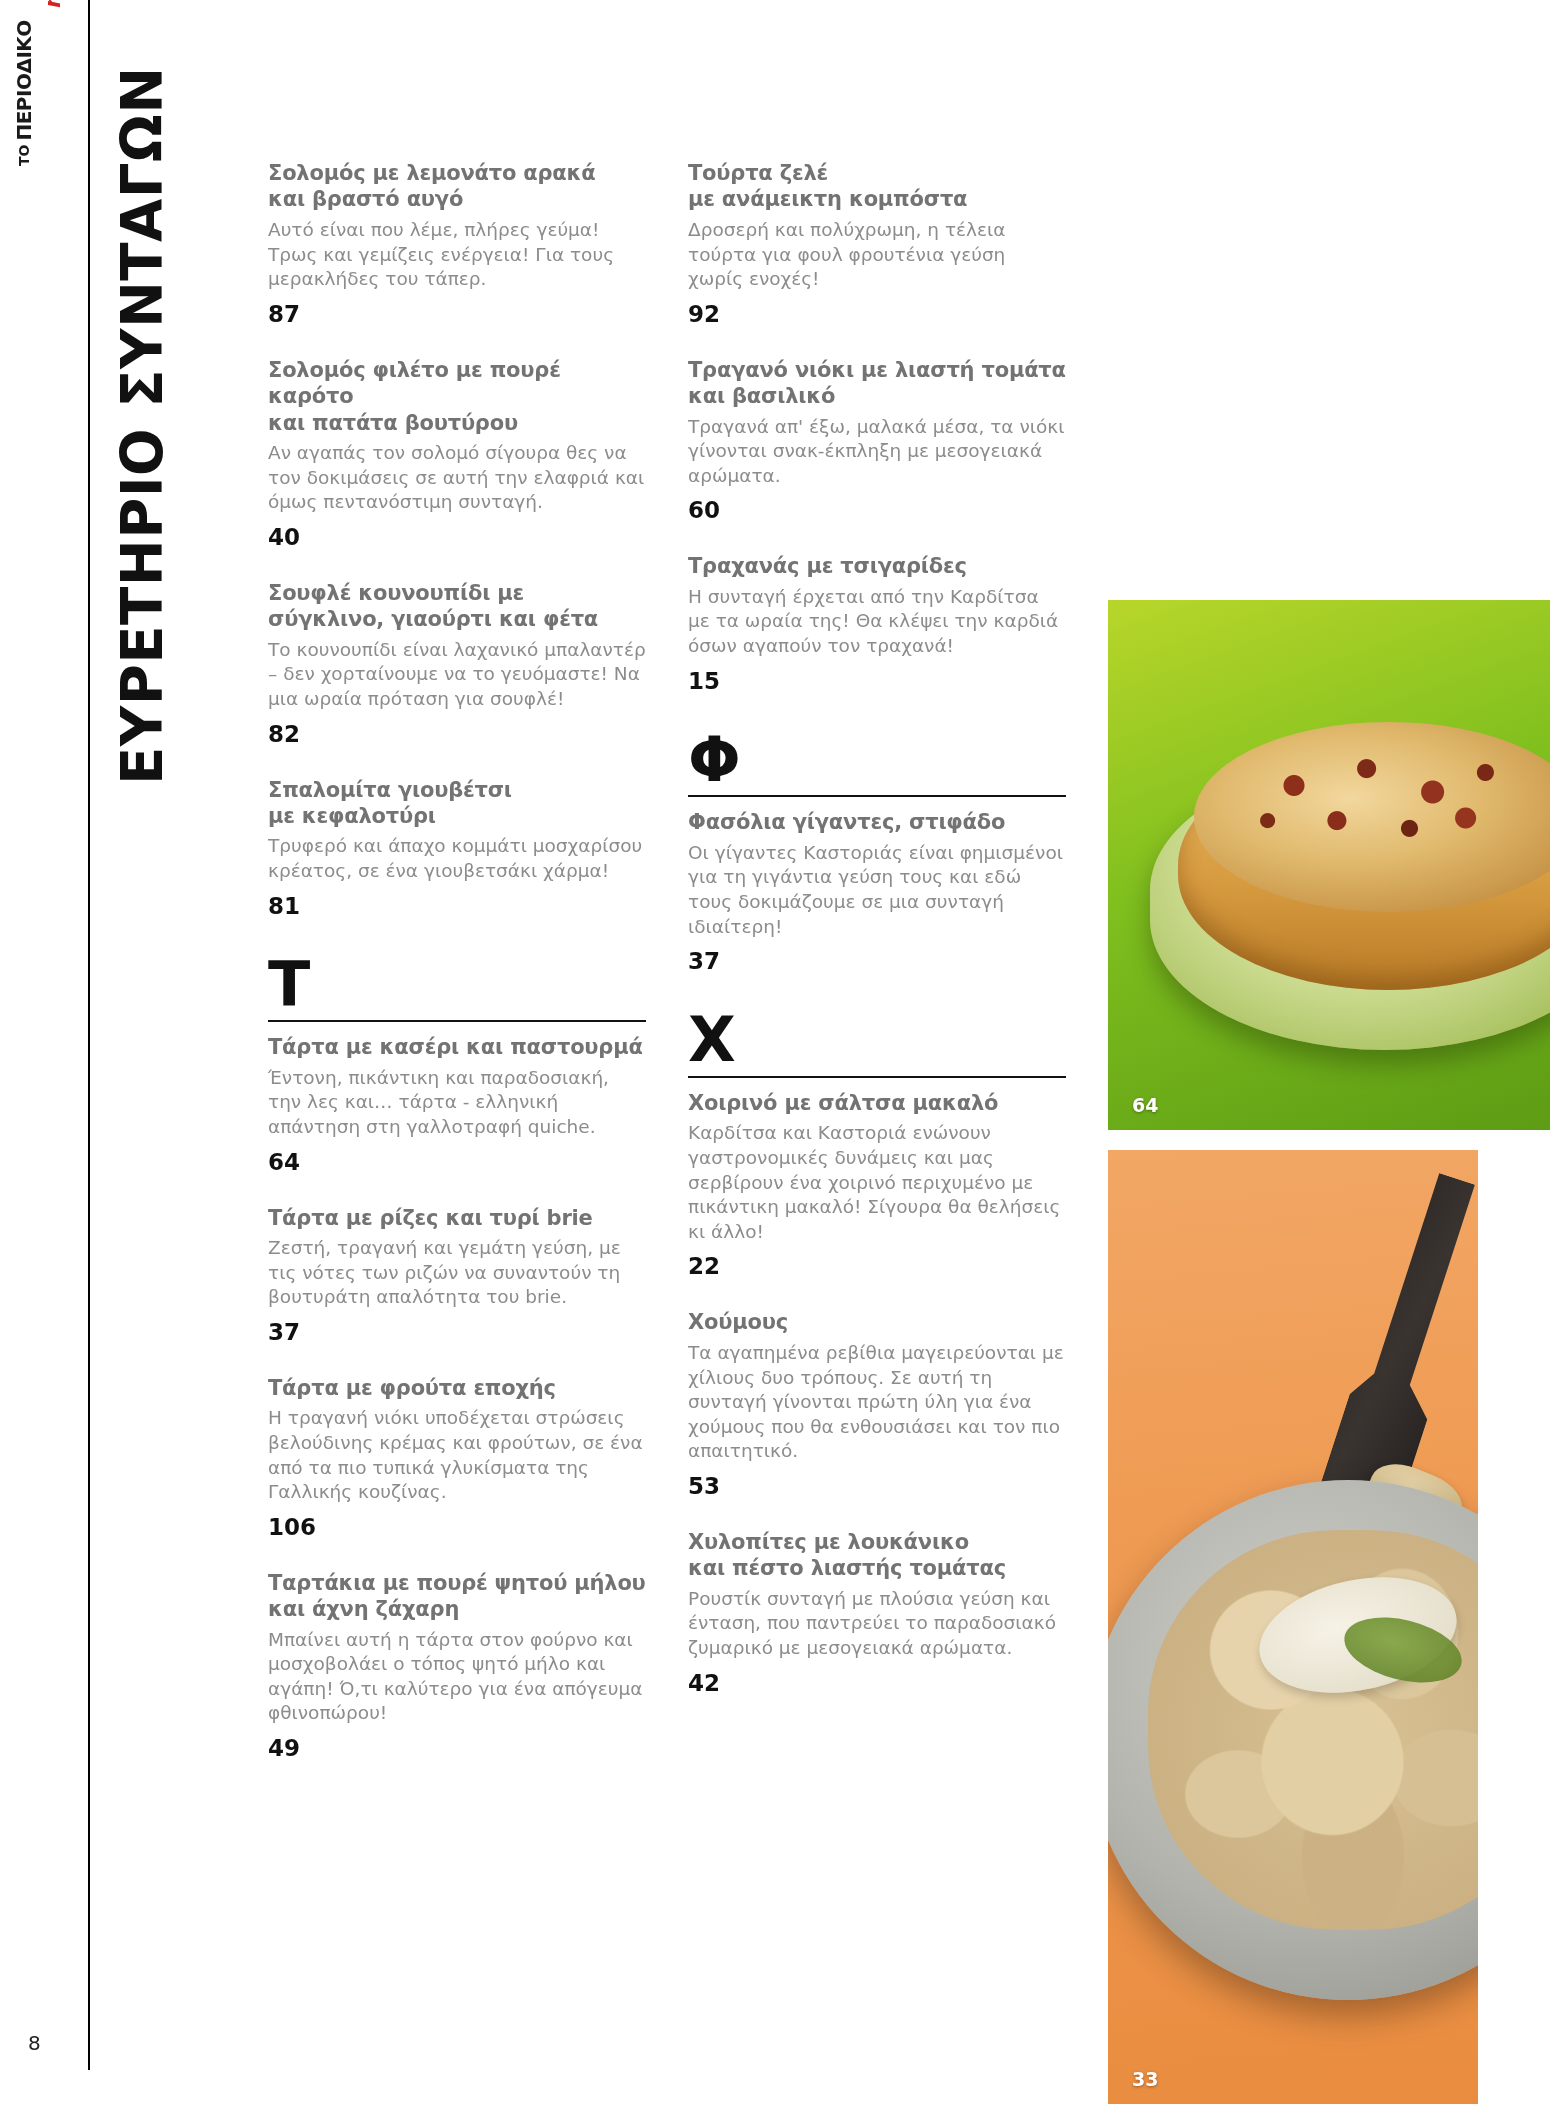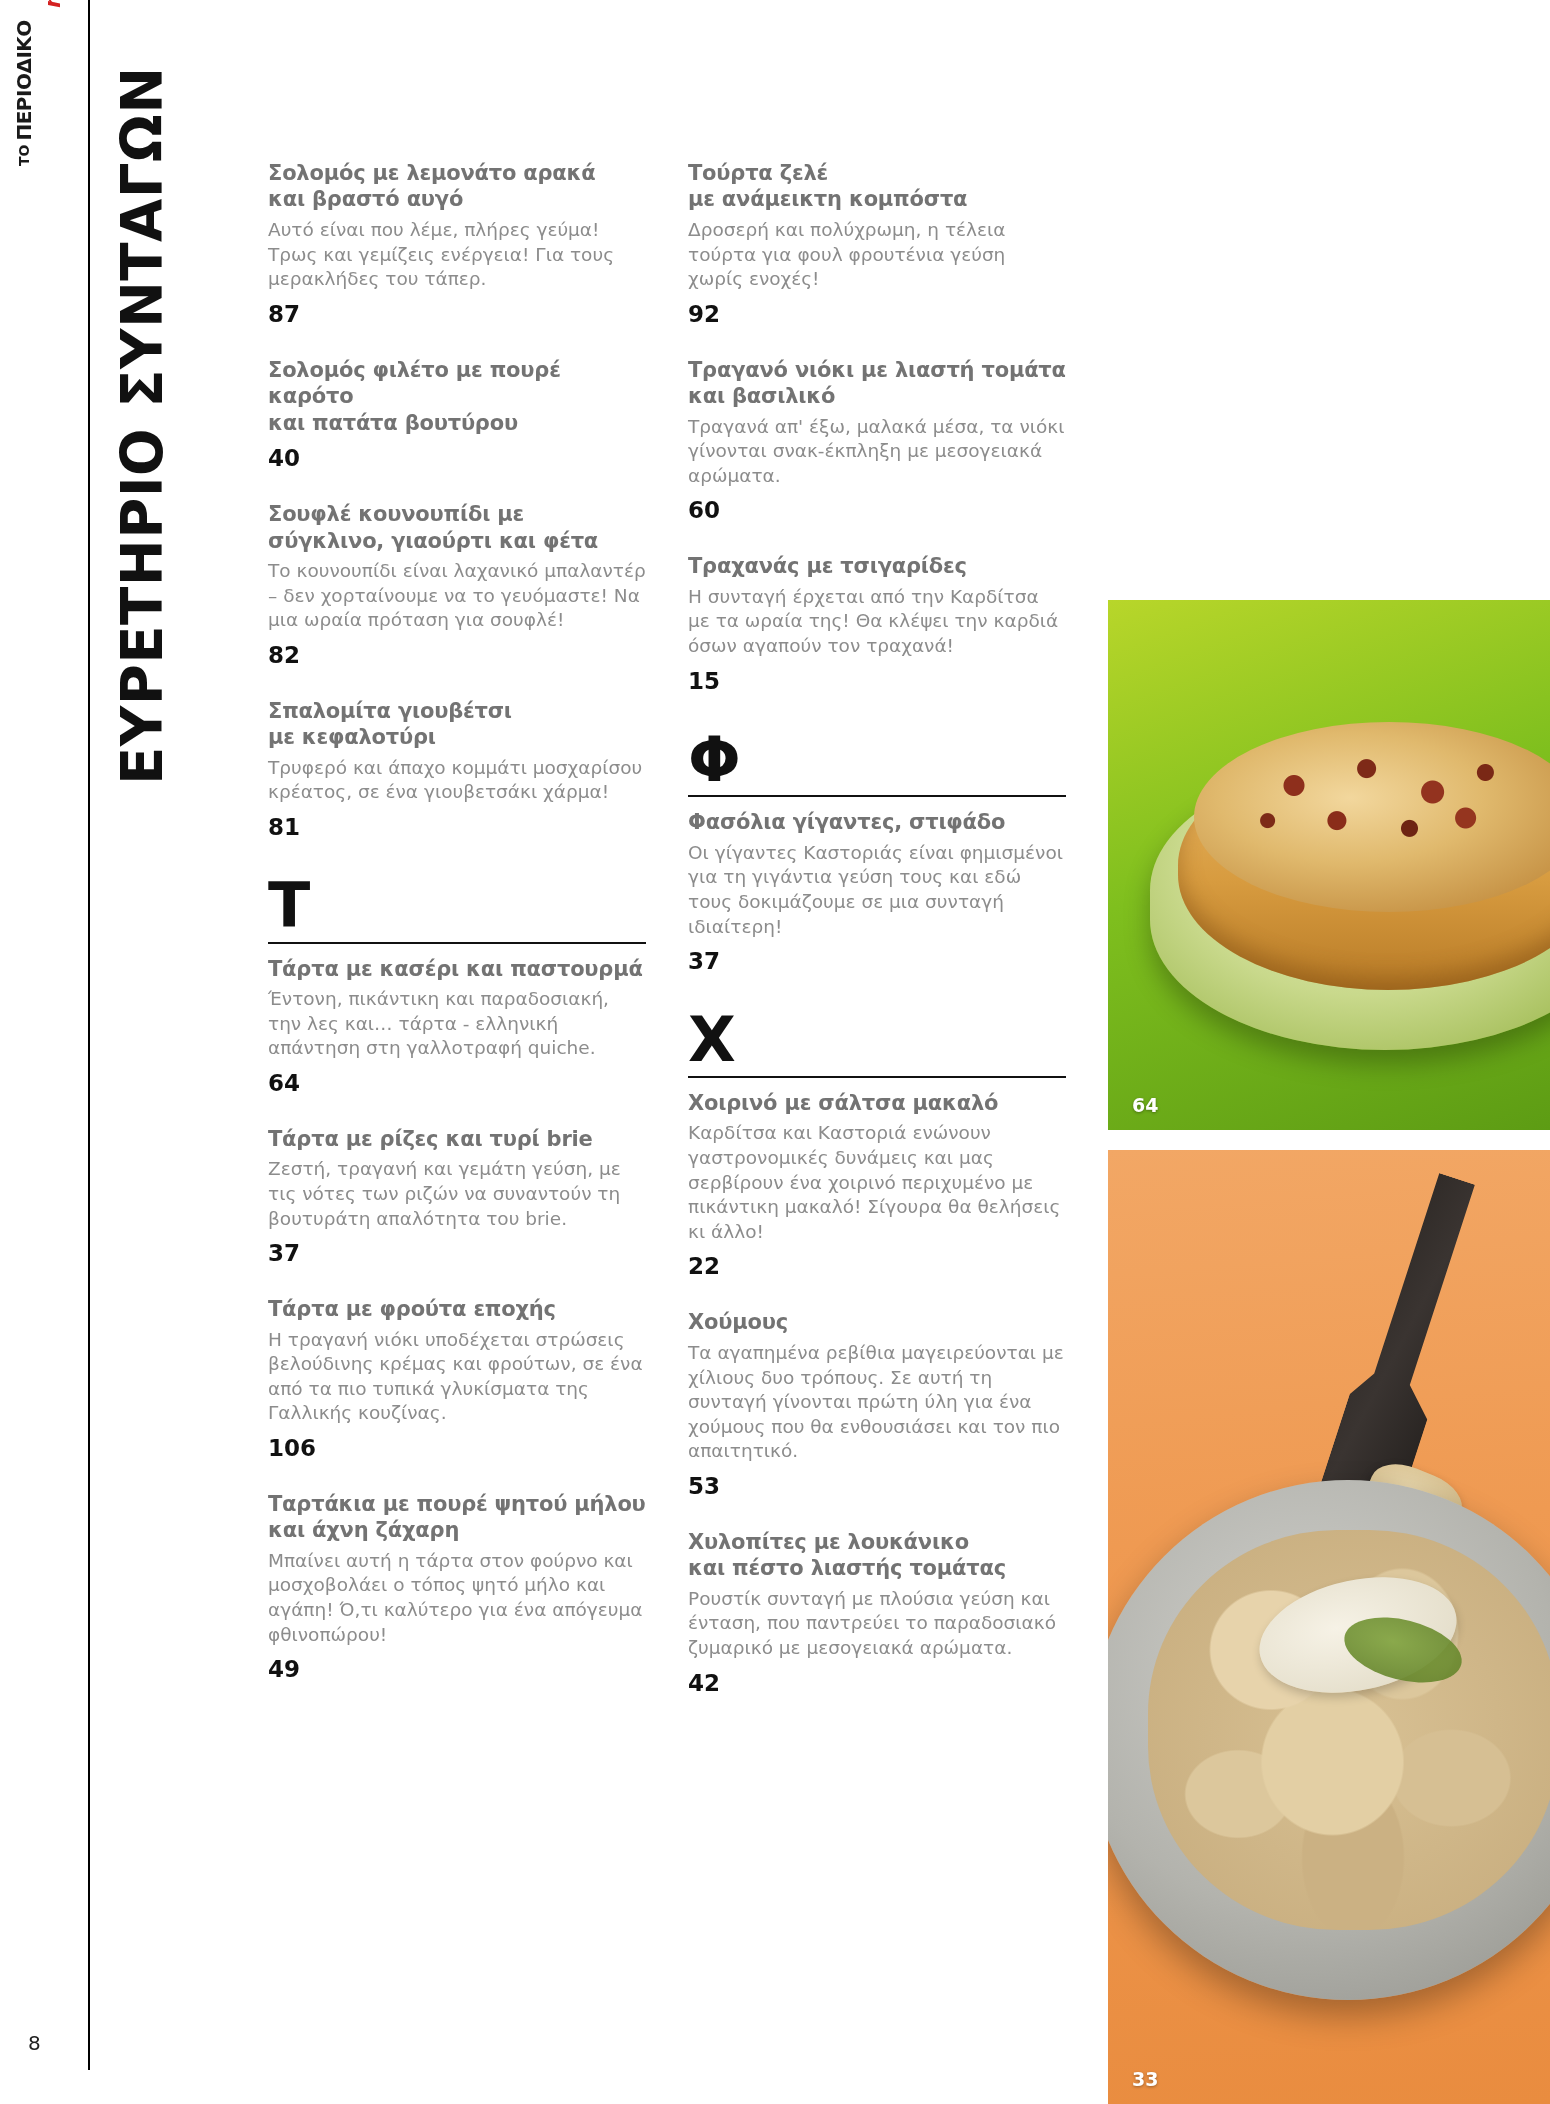--- a/index.html
+++ b/index.html
@@ -222,21 +222,21 @@
       radial-gradient(circle at 33% 62%, #8a2d1a 0 9px, transparent 10px),
       radial-gradient(circle at 55% 68%, #6e2413 0 8px, transparent 9px),
       radial-gradient(circle at 72% 60%, #95351f 0 10px, transparent 11px),
       radial-gradient(circle at 12% 62%, #7d2a17 0 7px, transparent 8px);
   }
 
   
   #photo-pasta {
     left: 1108px;
     top: 1150px;
-    width: 442px;
+    width: 370px;
     height: 954px;
     background: linear-gradient(175deg, #f2a765 0%, #ef9a52 40%, #e98c3f 100%);
   }
   .pasta-plate {
     position: absolute;
     left: -20px;
     top: 330px;
     width: 520px;
     height: 520px;
     border-radius: 50%;
@@ -324,20 +324,21 @@
 <div class="page-number">8</div>
 
 <div class="col col-1" id="column-left">
     <div class="entry">
       <h3>Σολομός με λεμονάτο αρακά<br>και βραστό αυγό</h3>
       <p>Αυτό είναι που λέμε, πλήρες γεύμα! Τρως και γεμίζεις ενέργεια! Για τους μερακλήδες του τάπερ.</p>
       <div class="pg">87</div>
     </div>
     <div class="entry">
       <h3>Σολομός φιλέτο με πουρέ καρότο<br>και πατάτα βουτύρου</h3>
+      <p>Αν αγαπάς τον σολομό σίγουρα θες να τον δοκιμάσεις σε αυτή την ελαφριά και όμως πεντανόστιμη συνταγή.</p>
       <div class="pg">40</div>
     </div>
     <div class="entry">
       <h3>Σουφλέ κουνουπίδι με<br>σύγκλινο, γιαούρτι και φέτα</h3>
       <p>Το κουνουπίδι είναι λαχανικό μπαλαντέρ – δεν χορταίνουμε να το γευόμαστε! Να μια ωραία πρόταση για σουφλέ!</p>
       <div class="pg">82</div>
     </div>
     <div class="entry">
       <h3>Σπαλομίτα γιουβέτσι<br>με κεφαλοτύρι</h3>
       <p>Τρυφερό και άπαχο κομμάτι μοσχαρίσου κρέατος, σε ένα γιουβετσάκι χάρμα!</p>

